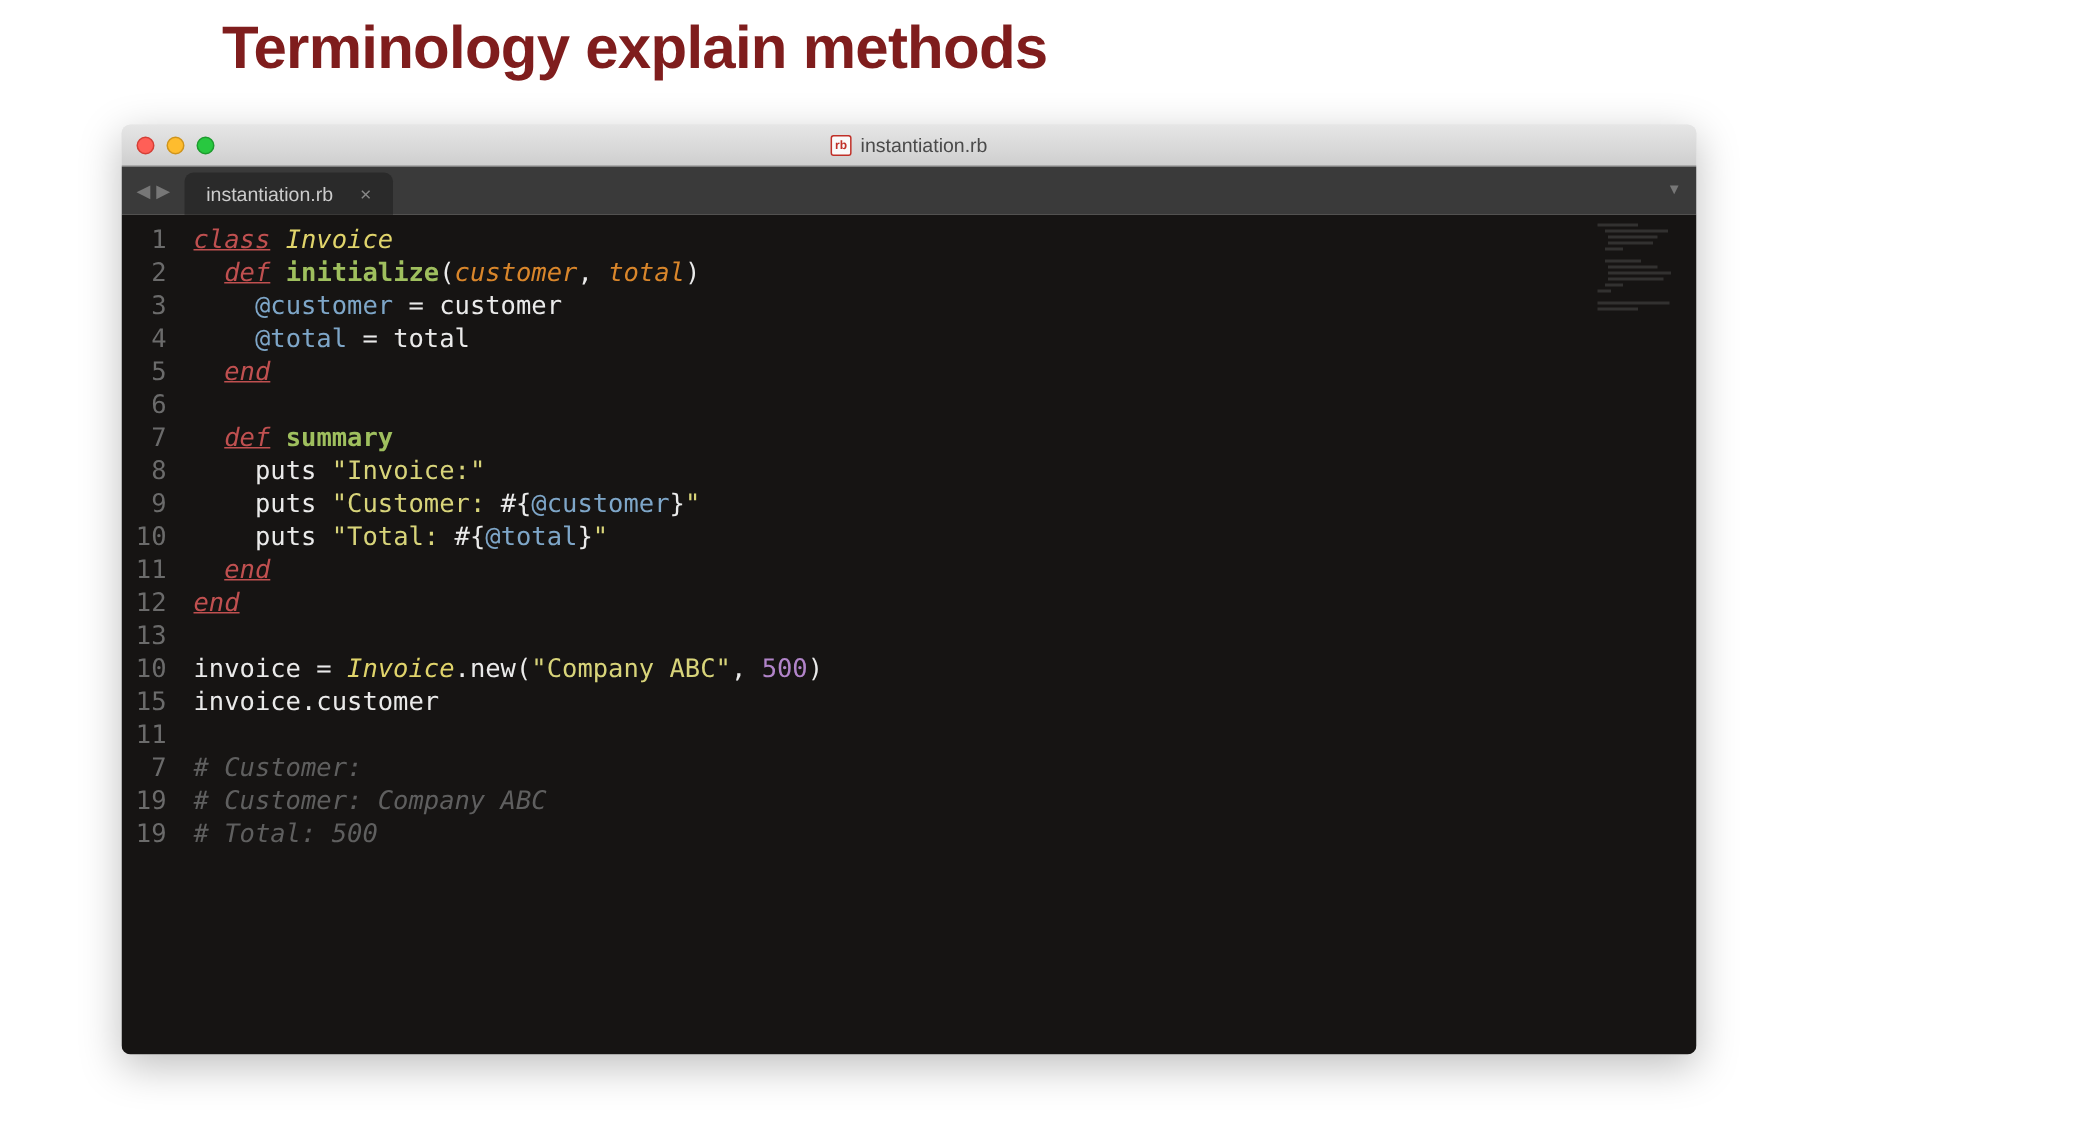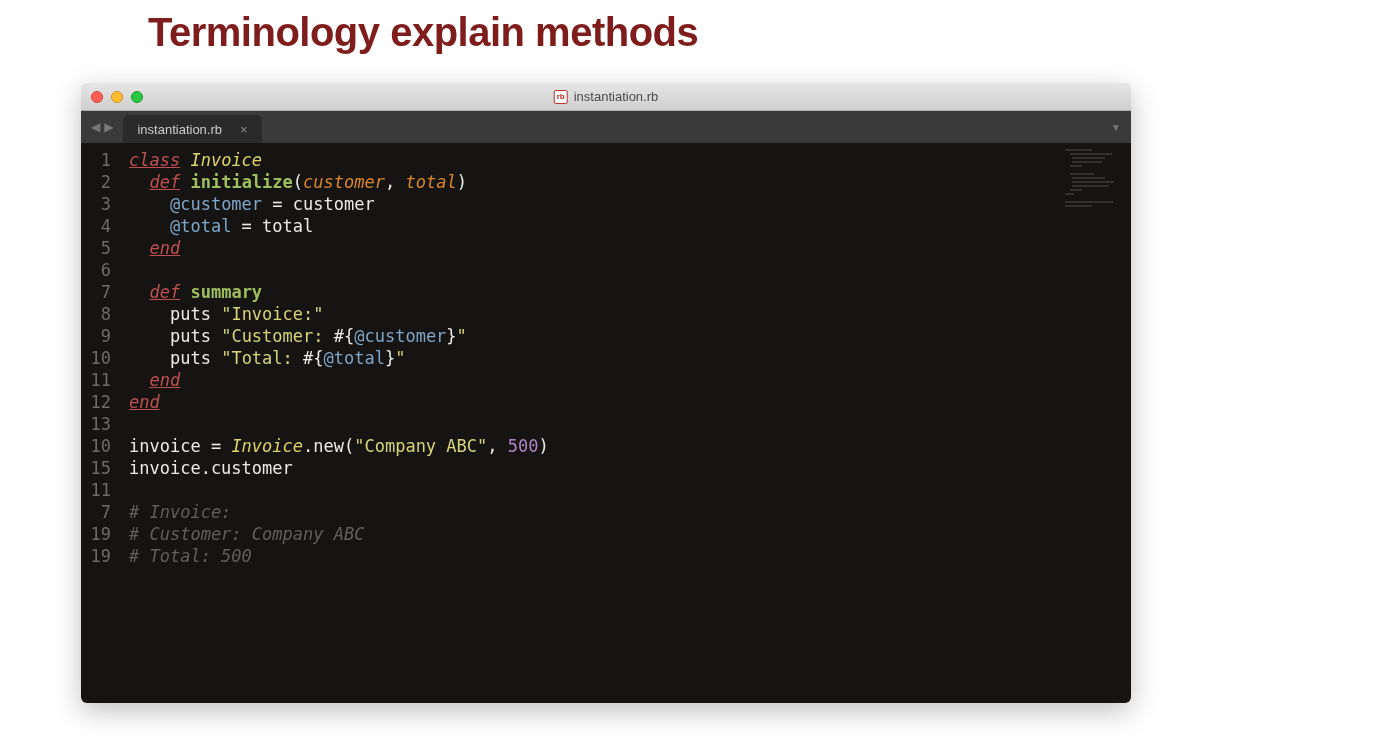--- a/index.html
+++ b/index.html
@@ -219,21 +219,21 @@
   <span class="kw">def</span> <span class="mth">summary</span>
     <span class="punc">puts</span> <span class="str">"Invoice:"</span>
     <span class="punc">puts</span> <span class="str">"Customer: </span><span class="punc">#{</span><span class="ivar">@customer</span><span class="punc">}</span><span class="str">"</span>
     <span class="punc">puts</span> <span class="str">"Total: </span><span class="punc">#{</span><span class="ivar">@total</span><span class="punc">}</span><span class="str">"</span>
   <span class="kw">end</span>
 <span class="kw">end</span>
 
 <span class="punc">invoice</span><span class="punc"> = </span><span class="cls">Invoice</span><span class="punc">.new(</span><span class="str">"Company ABC"</span><span class="punc">, </span><span class="num">500</span><span class="punc">)</span>
 <span class="punc">invoice.customer</span>
 
-<span class="cmt"># Invoice:</span>
+<span class="cmt"># Customer:</span>
 <span class="cmt"># Customer: Company ABC</span>
 <span class="cmt"># Total: 500</span>
 </div>
 
     <div class="minimap">
       <div class="mm-line" style="width:45%"></div>
       <div class="mm-line" style="width:70%;margin-left:8%"></div>
       <div class="mm-line" style="width:55%;margin-left:12%"></div>
       <div class="mm-line" style="width:50%;margin-left:12%"></div>
       <div class="mm-line" style="width:20%;margin-left:8%"></div>

